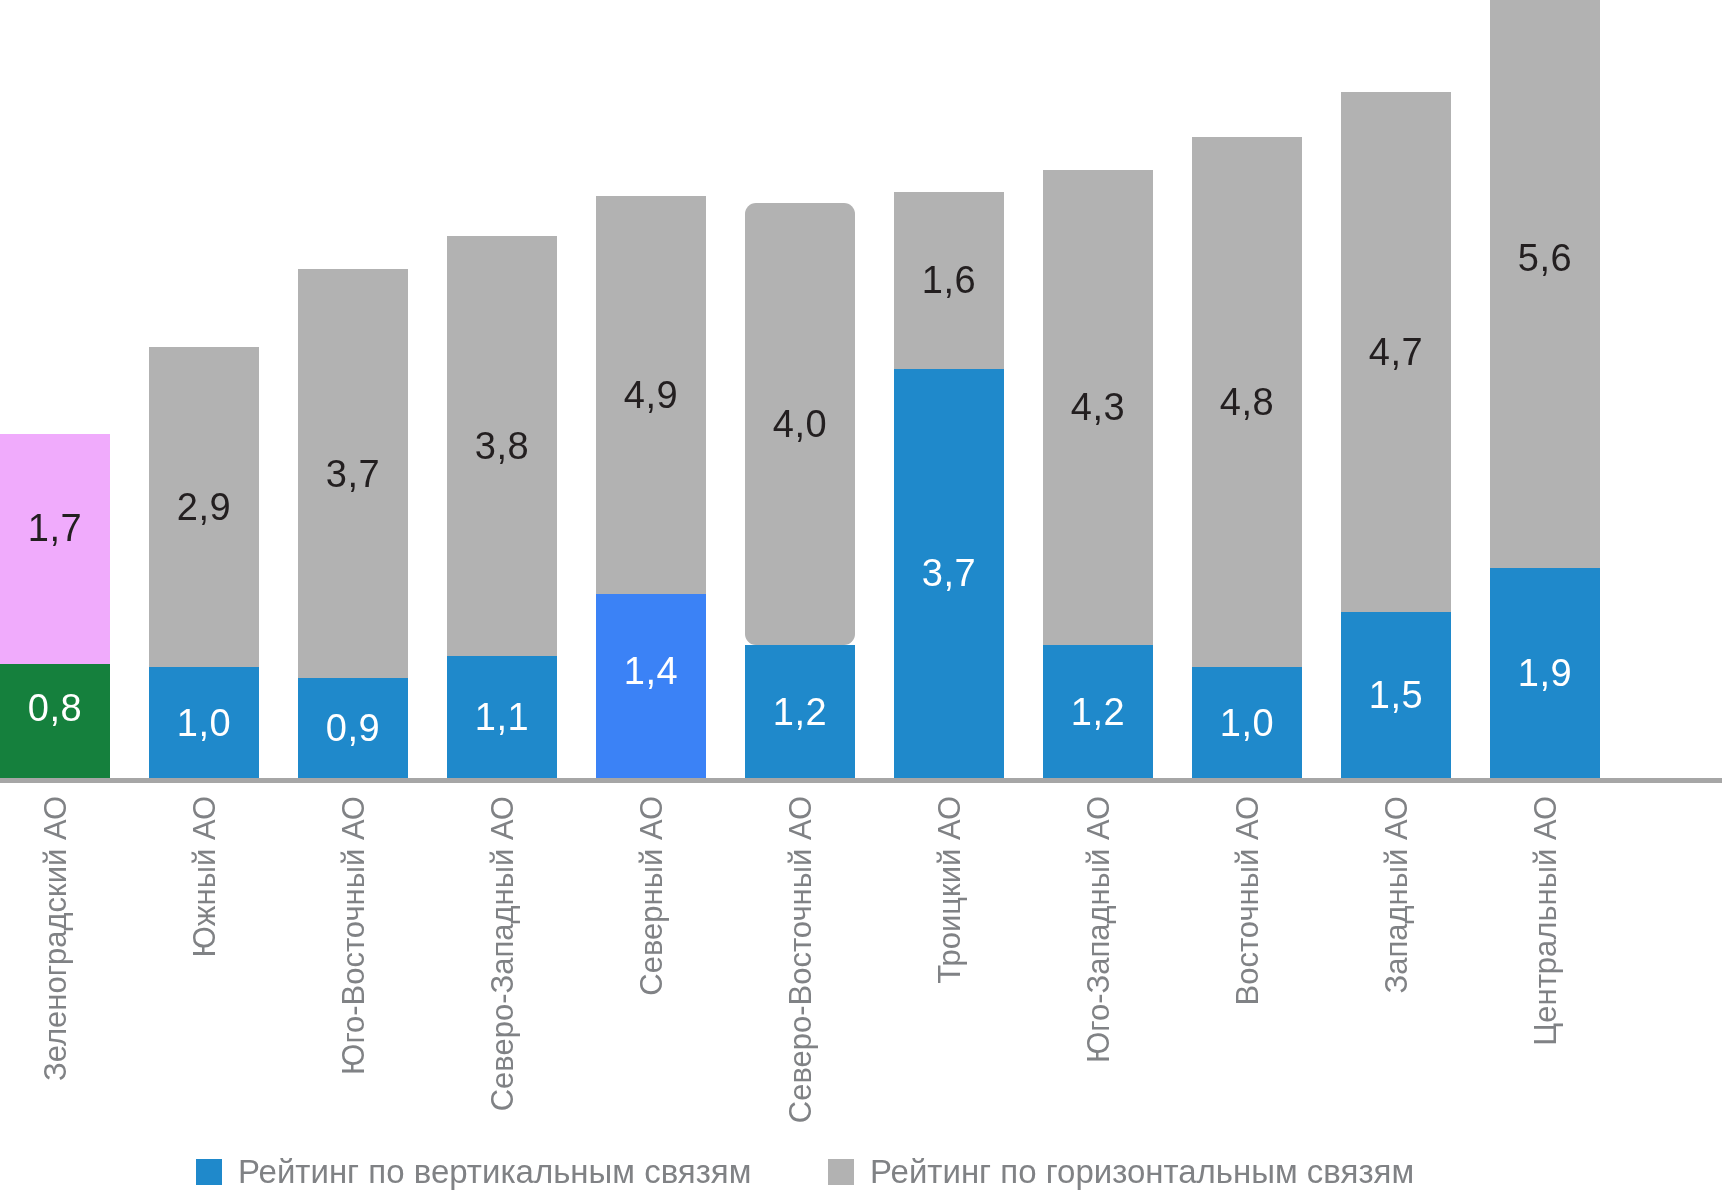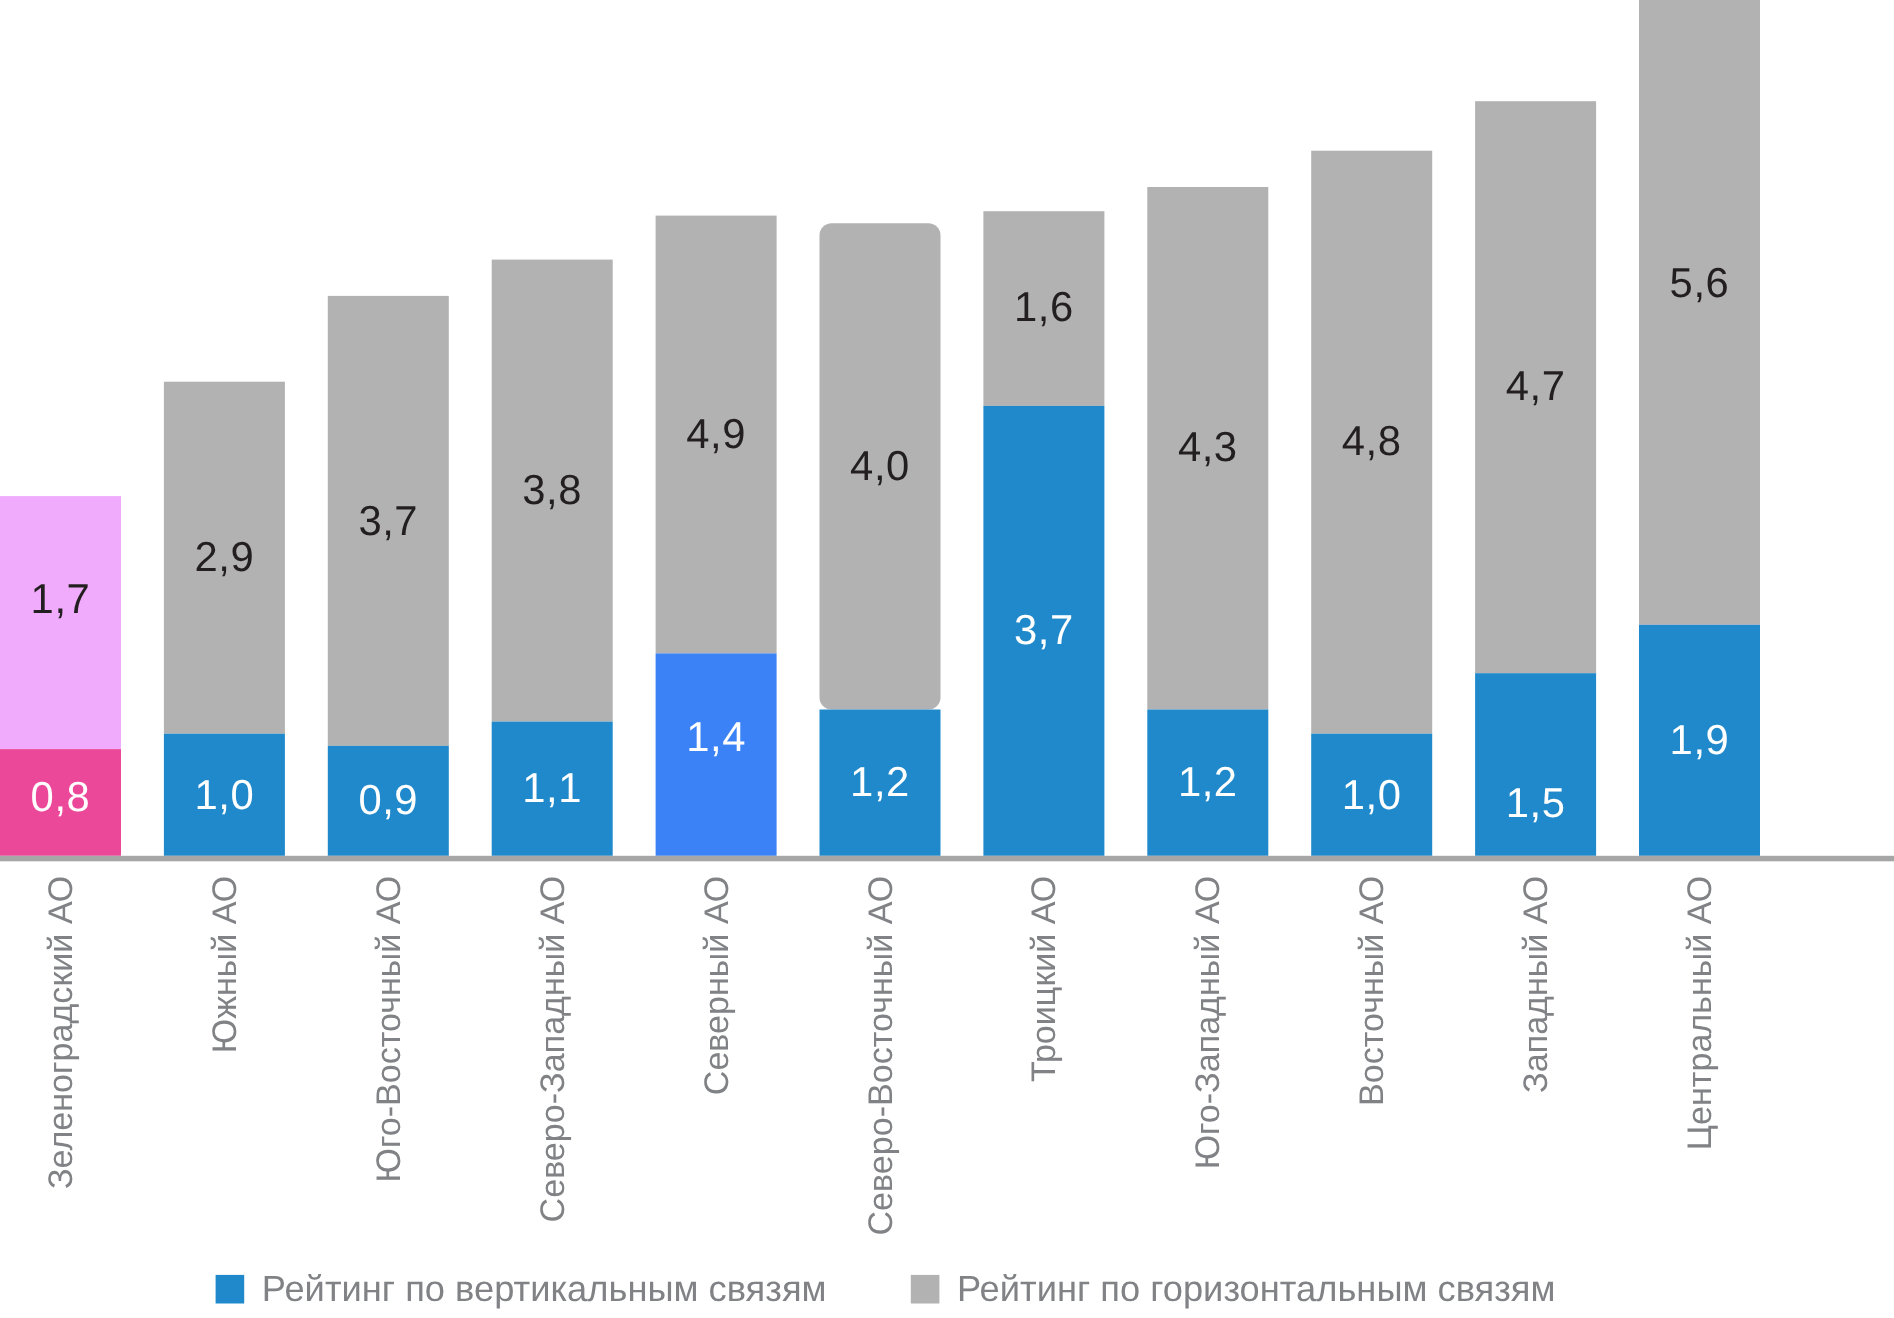--- a/index.html
+++ b/index.html
@@ -134,21 +134,21 @@
 </head>
 <body>
 
 <div id="chart-root">
 
   <div id="plot-area">
       <div class="bar-group" style="left: 0px;">
         <div class="seg seg-top" style="height: 230px; background: #f0abfc;">
           <div class="seg-label" style="top: 75.01px;">1,7</div>
         </div>
-        <div class="seg seg-bottom" style="height: 97px; background: #ec4899; text-decoration: underline;">
+        <div class="seg seg-bottom" style="height: 114px; background: #15803d; text-decoration: underline;">
           <div class="seg-label" style="top: 25.24px;">0,8</div>
         </div>
       </div>
       <div class="bar-group" style="left: 149px;">
         <div class="seg seg-top" style="height: 320.74px; background: rgb(178, 178, 178);">
           <div class="seg-label" style="top: 141.37px;">2,9</div>
         </div>
         <div class="seg seg-bottom" style="height: 110.6px; background: rgb(31, 137, 203);">
           <div class="seg-label" style="top: 36.3px;">1,0</div>
         </div>
@@ -207,21 +207,21 @@
         </div>
         <div class="seg seg-bottom" style="height: 110.6px; background: rgb(31, 137, 203);">
           <div class="seg-label" style="top: 36.3px;">1,0</div>
         </div>
       </div>
       <div class="bar-group" style="left: 1341px;">
         <div class="seg seg-top" style="height: 519.82px; background: rgb(178, 178, 178);">
           <div class="seg-label" style="top: 240.91px;">4,7</div>
         </div>
         <div class="seg seg-bottom" style="height: 165.9px; background: rgb(31, 137, 203);">
-          <div class="seg-label" style="top: 63.95px; margin-top: 36px;">1,5</div>
+          <div class="seg-label" style="top: 63.95px;">1,5</div>
         </div>
       </div>
       <div class="bar-group" style="left: 1490px;">
         <div class="seg seg-top" style="height: 619.36px; background: rgb(178, 178, 178);">
           <div class="seg-label" style="top: 290.68px;">5,6</div>
         </div>
         <div class="seg seg-bottom" style="height: 210.14px; background: rgb(31, 137, 203);">
           <div class="seg-label" style="top: 86.07px;">1,9</div>
         </div>
       </div>

